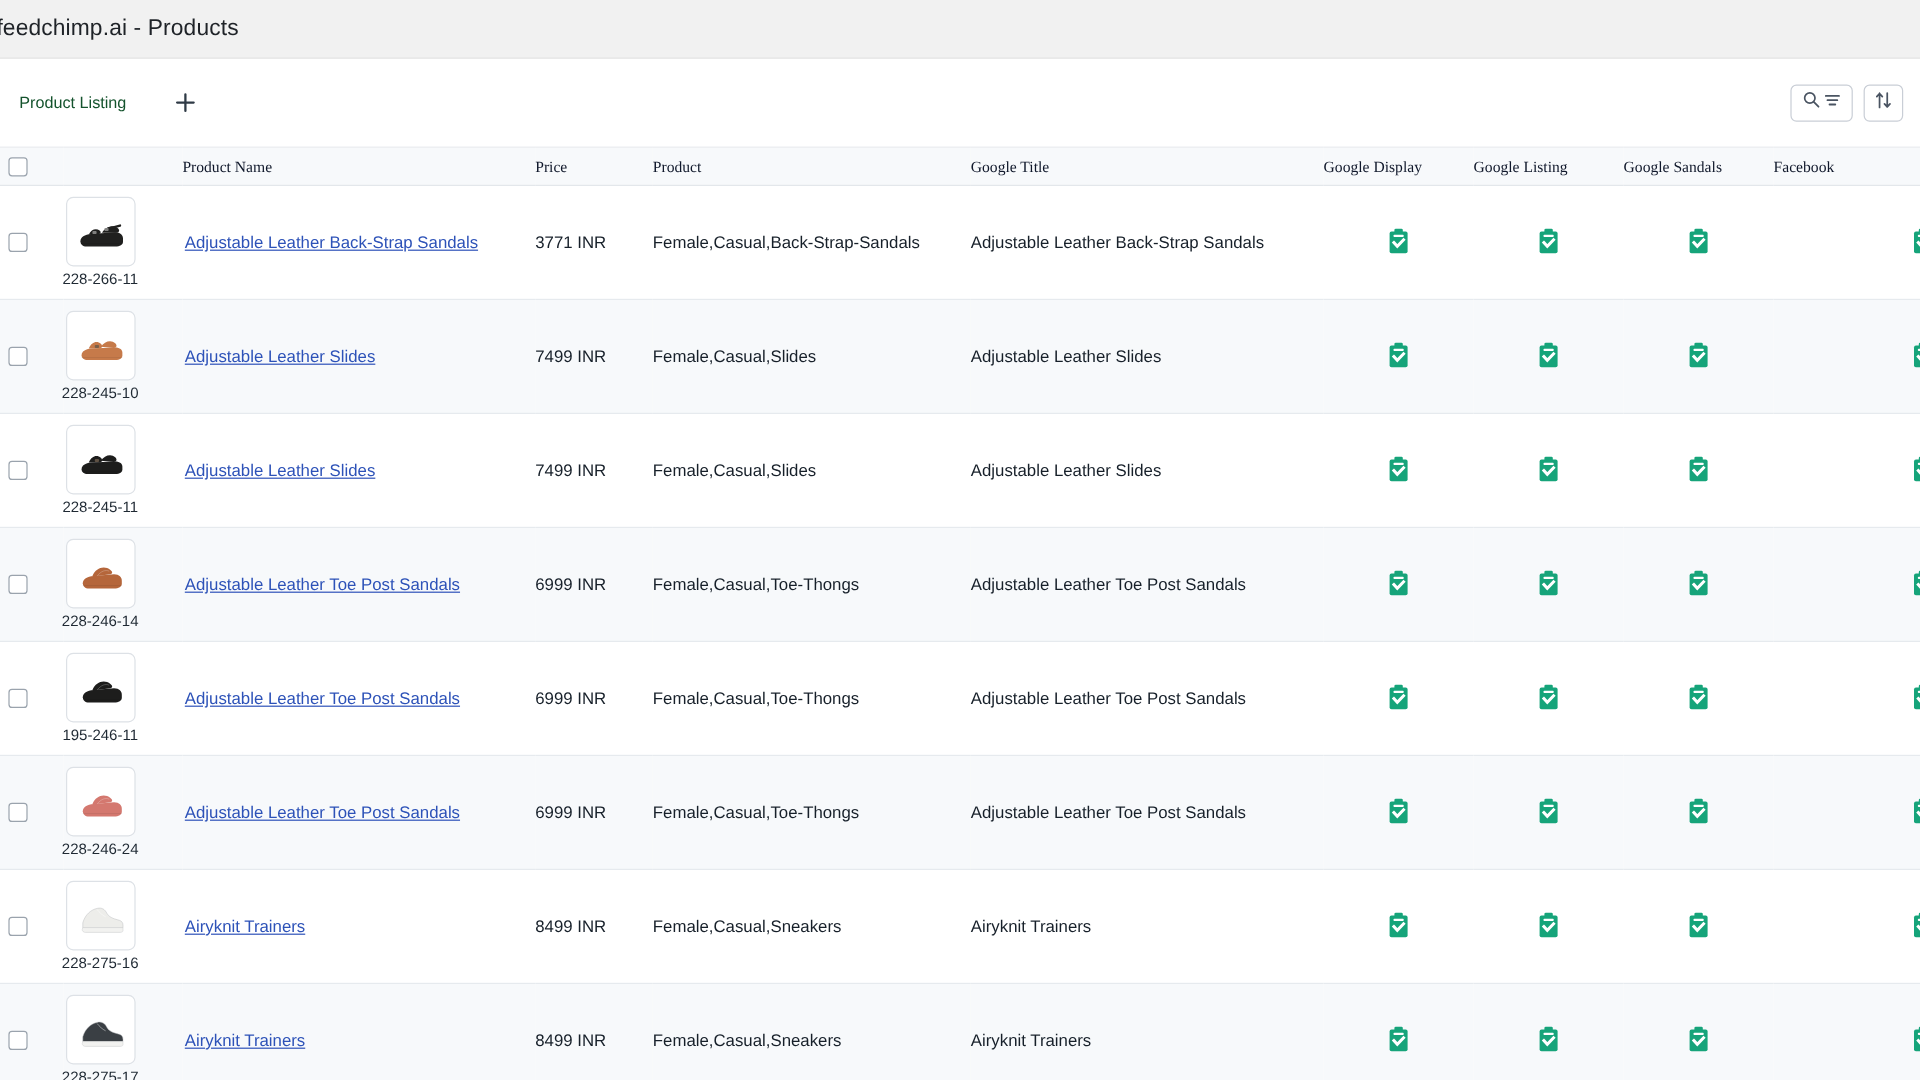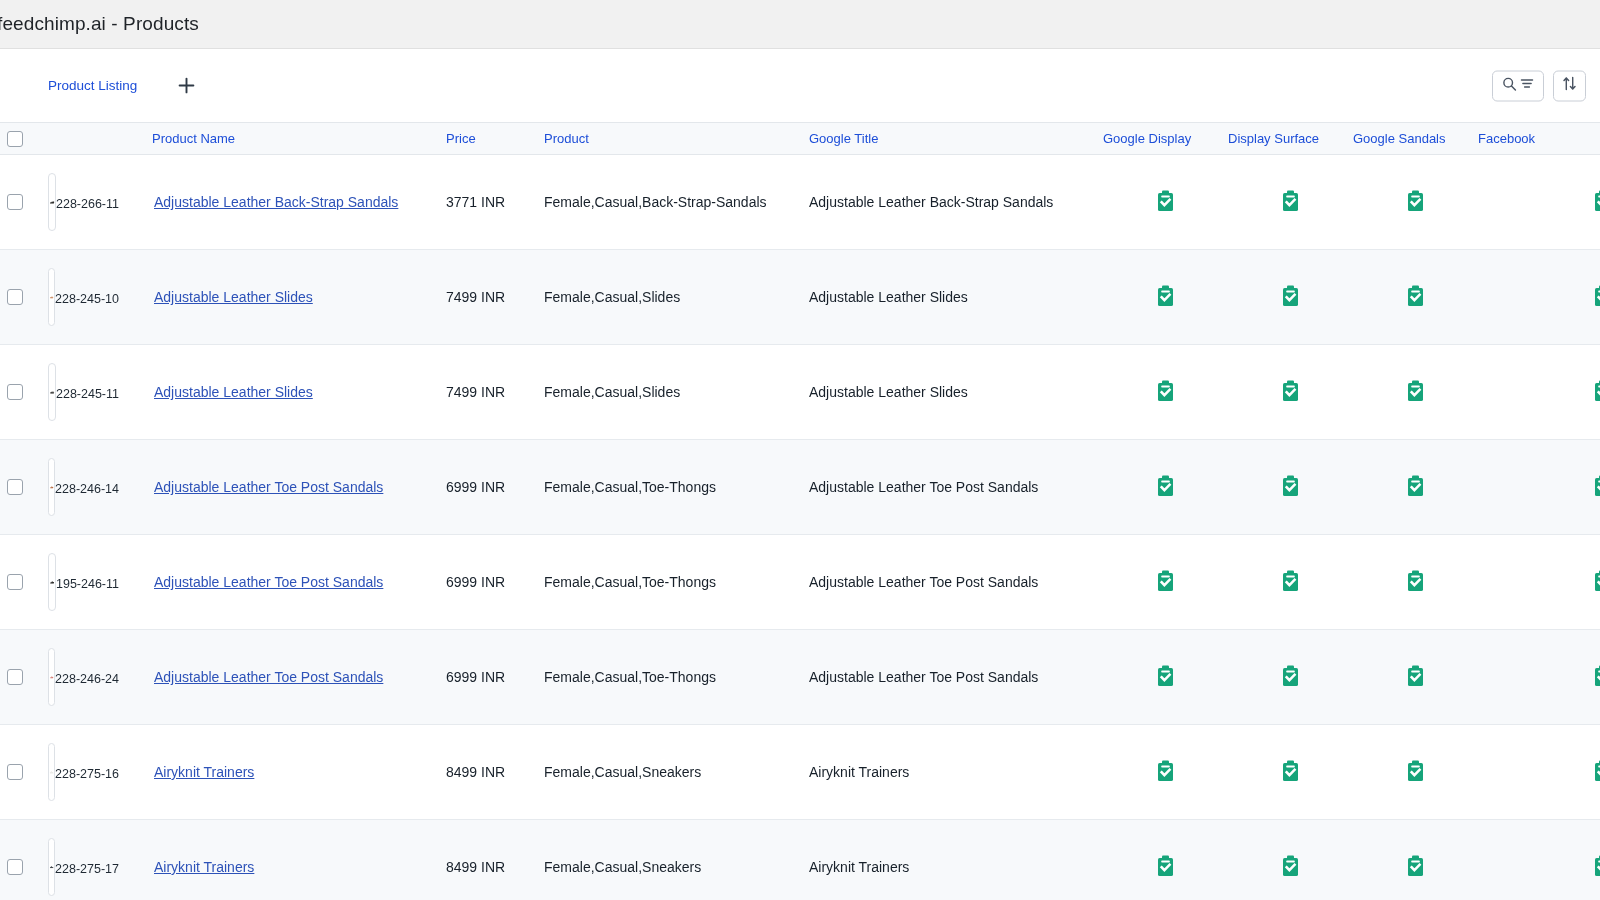--- a/index.html
+++ b/index.html
@@ -31,25 +31,24 @@
   .tabstrip {
     height: 73px;
     background: #ffffff;
     display: flex;
     align-items: center;
     padding: 0 14px 0 14px;
     position: relative;
   }
   .tab {
     font-size: 13.5px;
-    color: #1d4ed8;
+    color: #14532d;
     padding: 4px 2px;
     cursor: pointer;
     white-space: nowrap;
-    margin-left: 32px;
   }
   .add-tab {
     margin-left: 34px;
     width: 26px; height: 26px;
     display: flex; align-items: center; justify-content: center;
     cursor: pointer;
     color: #3d4854;
   }
   .add-tab svg { display: block; }
 
@@ -82,24 +81,25 @@
     border-collapse: collapse;
     table-layout: fixed;
   }
   table.grid thead th {
     background: #f7f9fb;
     border-top: 1px solid #e3e7eb;
     border-bottom: 1px solid #e3e7eb;
     height: 32px;
     font-size: 13px;
     font-weight: normal;
-    color: #1d4ed8;
+    color: #0f172a;
     text-align: left;
     padding: 0 0 0 0;
     vertical-align: middle;
+    font-family: Liberation Serif, serif;
   }
   table.grid tbody td {
     border-bottom: 1px solid #e6eaee;
     height: 95px;
     font-size: 14px;
     color: #17202a;
     vertical-align: middle;
     padding: 0;
   }
   tr.odd td { background: #ffffff; }
@@ -124,21 +124,21 @@
     border-radius: 3px;
     background: #fff;
     margin-left: 7px;
     cursor: pointer;
   }
   .cbox.head { margin-left: 7px; }
 
   
   .thumbwrap {
     display: flex;
-    flex-direction: row;
+    flex-direction: column;
     align-items: center;
     width: 71px;
     margin-left: -5px;
   }
   .thumb {
     width: 58px; height: 58px;
     border: 1px solid #dde1e6;
     border-radius: 6px;
     background: #fff;
     display: flex;
@@ -216,21 +216,21 @@
     <tr>
       <th class="c-check">
         <div class="cbox head"></div>
       </th>
       <th class="c-thumb"></th>
       <th class="c-name th-pad">Product Name</th>
       <th class="c-price th-pad">Price</th>
       <th class="c-cat th-pad">Product</th>
       <th class="c-gtitle th-pad">Google Title</th>
       <th class="c-plat th-pad">Google Display</th>
-      <th class="c-plat th-pad">Display Surface</th>
+      <th class="c-plat th-pad">Google Listing</th>
       <th class="c-plat th-pad">Google Sandals</th>
       <th class="c-plat-last th-pad">Facebook</th>
     </tr>
   </thead>
   <tbody id="tbody">
       <tr class="odd">
         <td>
        <div class="cbox"></div>
      </td>
      <td>

